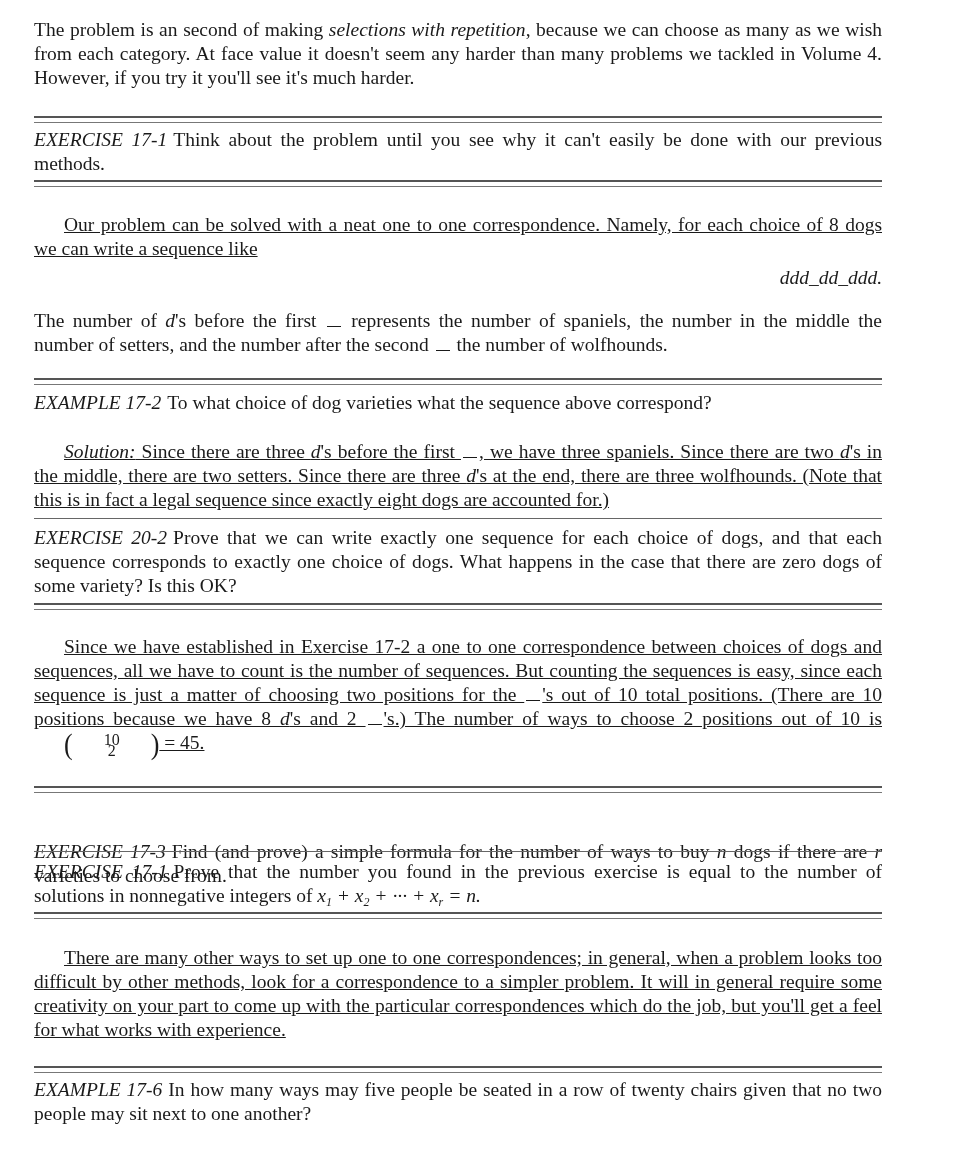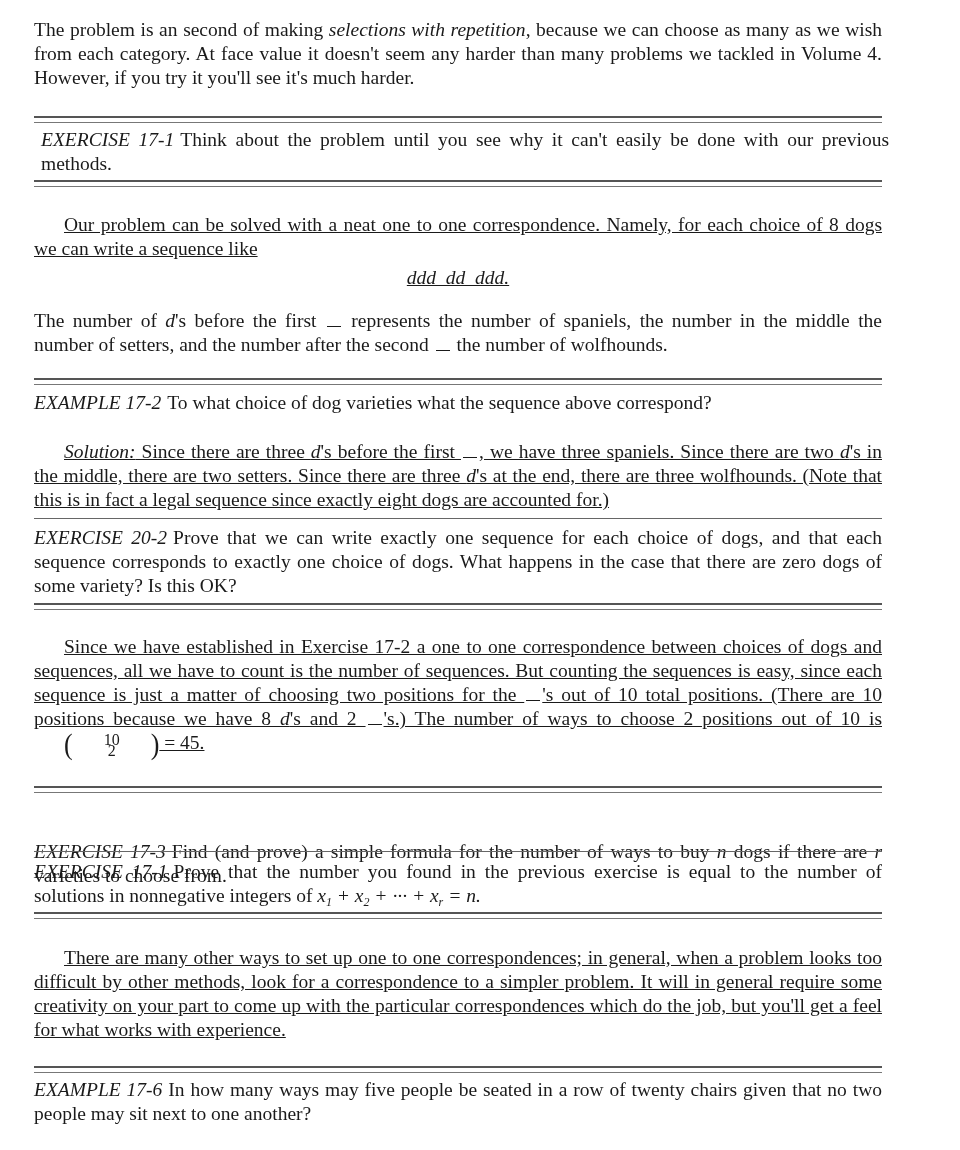--- a/index.html
+++ b/index.html
@@ -14,37 +14,37 @@
   .rule-double {
     position: absolute; left: 0; width: 848px; height: 4px;
     border-top: 2px solid #555; border-bottom: 1px solid #777;
   }
   .rule-single {
     position: absolute; left: 0; width: 848px; height: 0;
     border-top: 1.5px solid #666;
   }
   .label { font-style: italic; margin-right: 6px; }
   i, .it { font-style: italic; }
-  .center { text-align: center; text-decoration: underline; }
+  .center { text-align: right; }
   .blank { display: inline-block; width: 14px; border-bottom: 1px solid #1a1a1a; height: 1px; vertical-align: baseline; margin: 0 2px; }
   .binom { display: inline-flex; align-items: center; vertical-align: middle; font-size: 20px; }
   .binom .paren { font-size: 26px; line-height: 26px; transform: scaleY(1.1); }
   .binom .stack { display: inline-flex; flex-direction: column; align-items: center; font-size: 16px; line-height: 11px; margin: 0 1px; }
   sub { font-size: 12px; vertical-align: -4px; line-height: 0; }
 </style>
 </head>
 <body>
 
 <div class="page">
 
   <p class="block" style="top:18px;"><span>The problem is an second of making </span><i>selections with repetition</i><span>, because we can choose as many as we wish from each category. At face value it doesn't seem any harder than many problems we tackled in Volume 4. However, if you try it you'll see it's much harder.</span></p>
 
   <div class="rule-double" style="top:116px;"></div>
 
-  <p class="block" style="top:128px;margin-left:7px;"><span class="label">EXERCISE 17-1</span><span>Think about the problem until you see why it can't easily be done with our previous methods.</span></p>
+  <p class="block" style="top:128px;"><span class="label">EXERCISE 17-1</span><span>Think about the problem until you see why it can't easily be done with our previous methods.</span></p>
 
   <div class="rule-double" style="top:180px;"></div>
 
   <p class="block indent" style="top:213px;"><span>Our problem can be solved with a neat one to one correspondence. Namely, for each choice of 8 dogs we can write a sequence like</span></p>
   <p class="block center it" style="top:266px;">ddd_dd_ddd.</p>
 
   <p class="block" style="top:309px;"><span>The number of </span><i>d</i><span>'s before the first </span><span class="blank"></span><span> represents the number of spaniels, the number in the middle the number of setters, and the number after the second </span><span class="blank"></span><span> the number of wolfhounds.</span></p>
 
   <div class="rule-double" style="top:378px;"></div>
 

